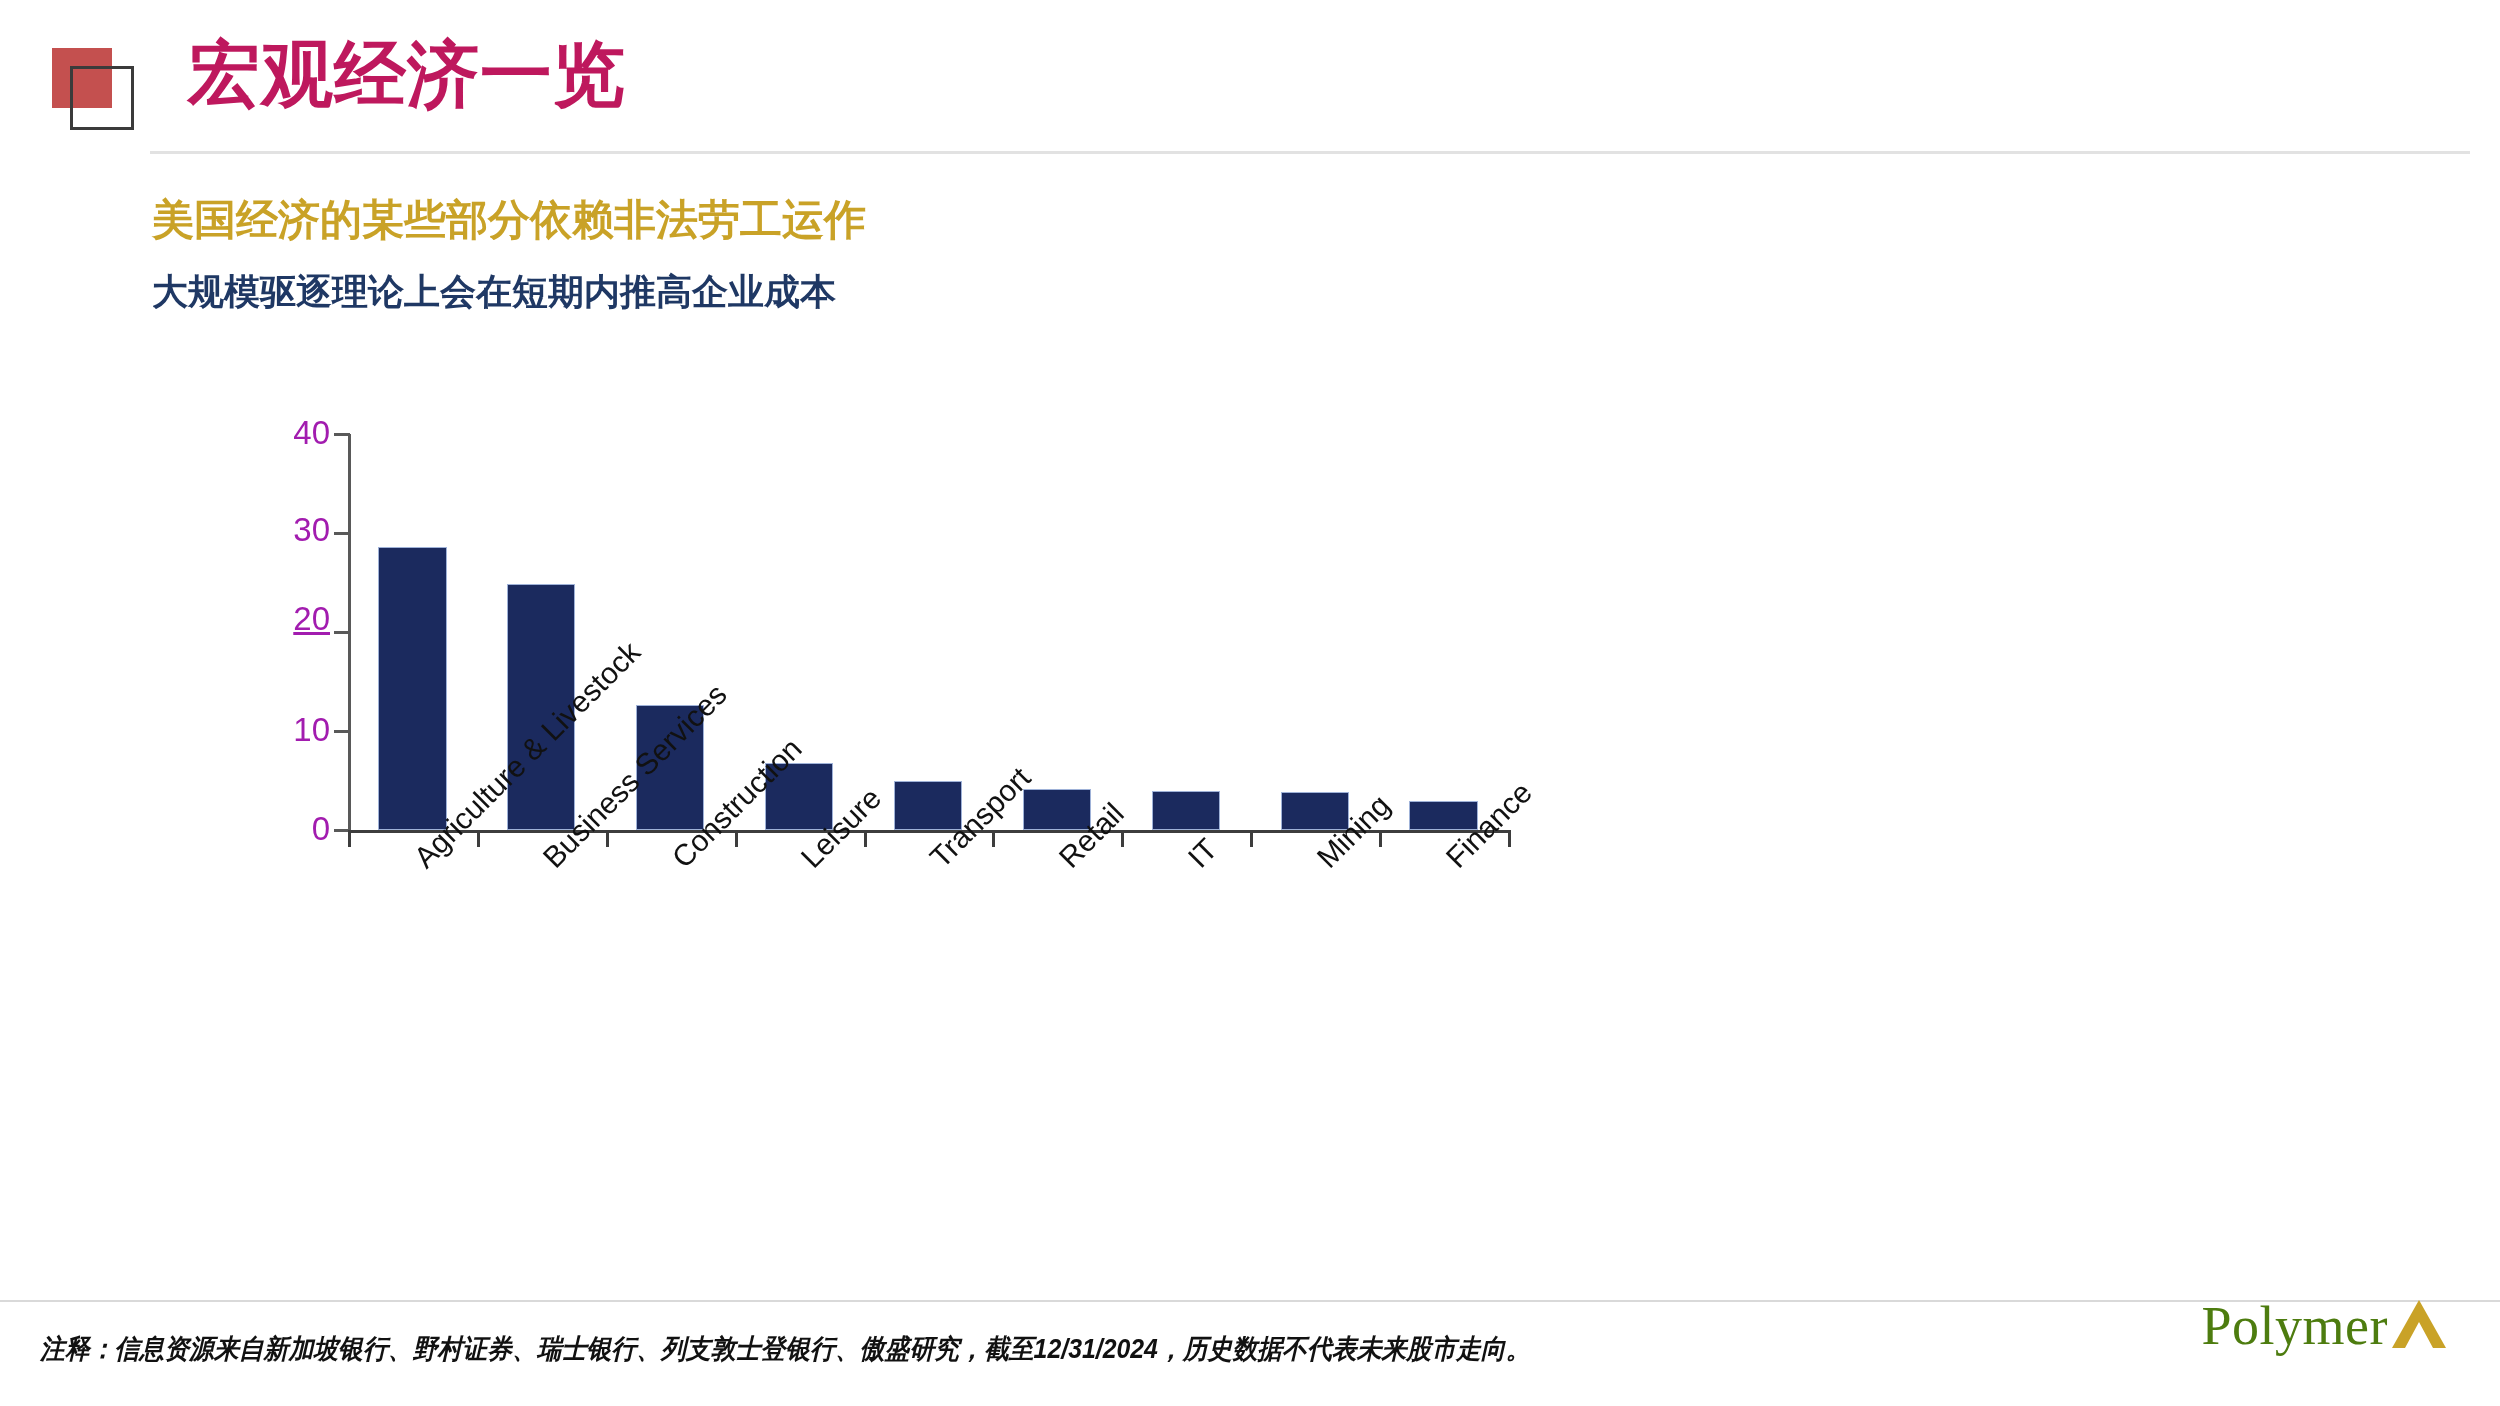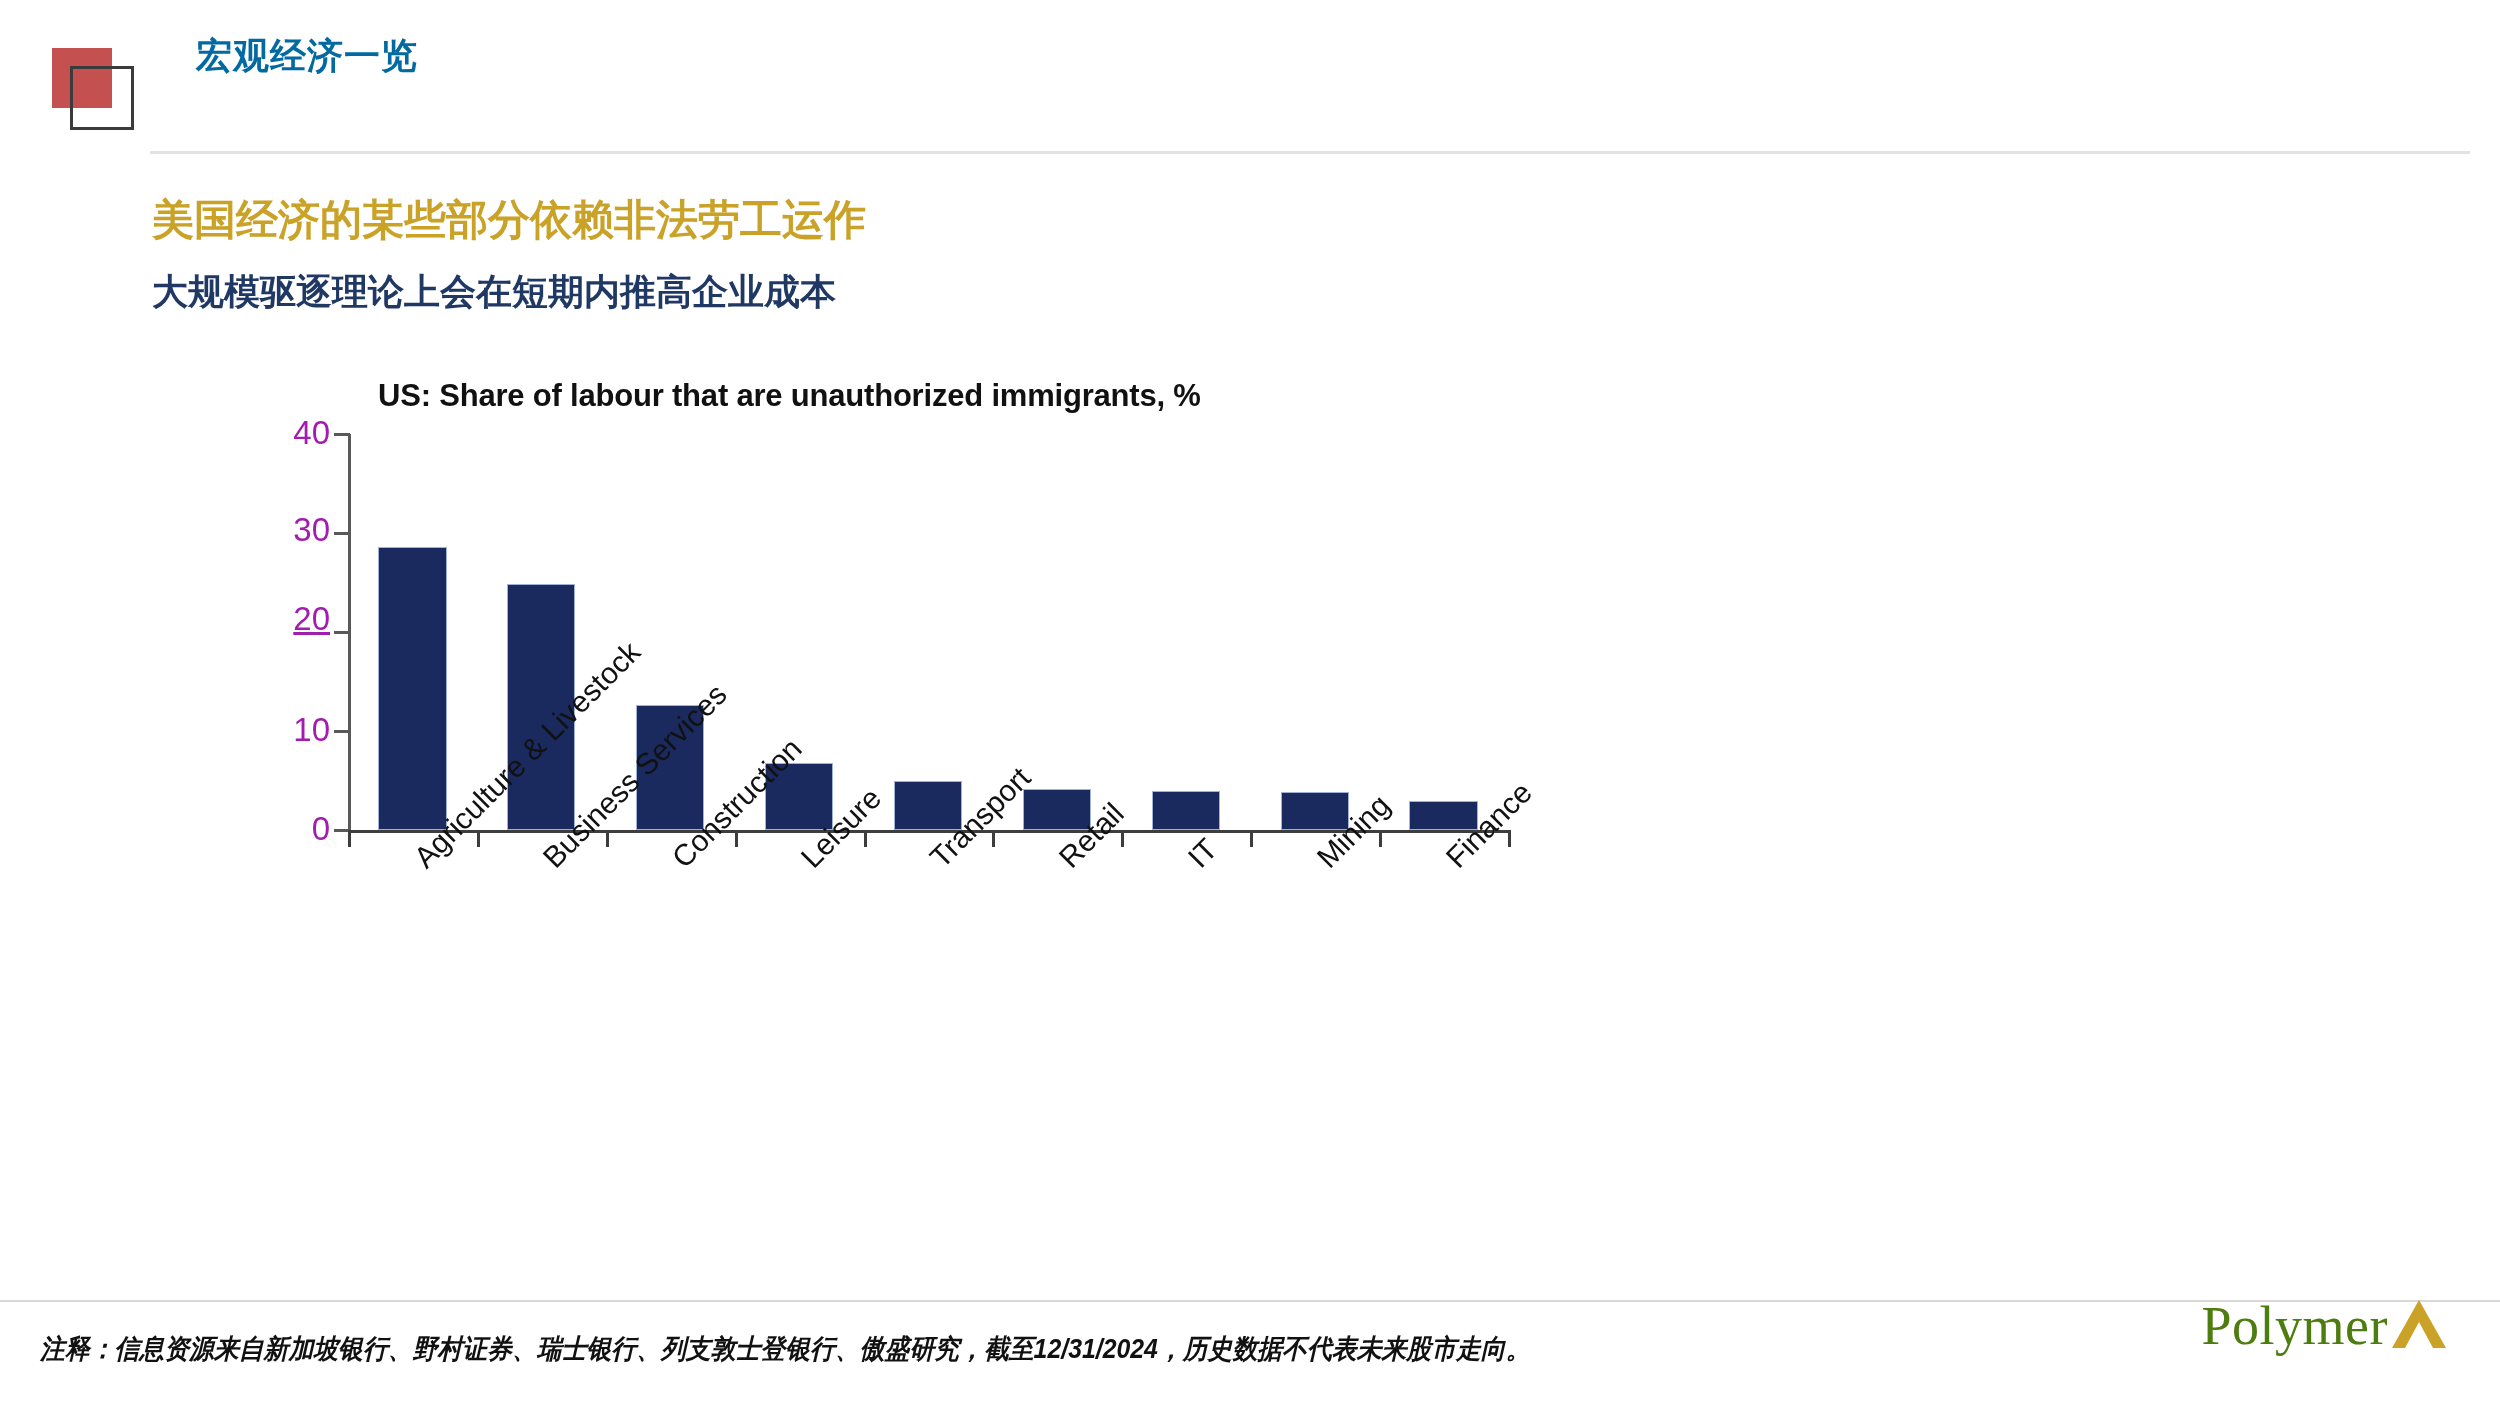--- a/index.html
+++ b/index.html
@@ -9,22 +9,22 @@
     font-family:"Liberation Sans","DejaVu Sans",sans-serif;
     position:relative;overflow:hidden;
   }
 
   
   #slide-header{position:absolute;left:0;top:0;width:2500px;height:152px;}
   #brand-mark{position:absolute;left:52px;top:48px;width:76px;height:76px;}
   #brand-mark .sq-fill{position:absolute;left:0;top:0;width:60px;height:60px;background:#c4504f;}
   #brand-mark .sq-outline{position:absolute;left:18px;top:18px;width:58px;height:58px;border:3px solid #3b3b3b;background:transparent;}
   #header-title{
-    position:absolute;left:196px;top:38px;
-    font-size:36px;font-weight:bold;color:#0369a1;
+    position:absolute;left:188px;top:38px;
+    font-size:72px;font-weight:bold;color:#be185d;
     letter-spacing:1px;line-height:1;white-space:nowrap;
   }
   #header-rule{position:absolute;left:150px;top:151px;width:2320px;height:3px;background:#e2e2e2;}
 
   
   #headline{
     position:absolute;left:152px;top:196px;
     font-size:42px;font-weight:bold;color:#c9a227;
     white-space:nowrap;line-height:1.15;
   }
@@ -90,21 +90,20 @@
     <div class="sq-outline"></div>
   </div>
   <div id="header-title">宏观经济一览</div>
   <div id="header-rule"></div>
 </div>
 
 <div id="headline">美国经济的某些部分依赖非法劳工运作</div>
 <div id="subheadline">大规模驱逐理论上会在短期内推高企业成本</div>
 
 <div id="chart-figure">
-  <div id="chart-title">US: Share of labour that are unauthorized immigrants, %</div>
 
   <div id="y-axis-line"></div>
   <div id="y-ticks">
       <div class="y-tick-mark" style="top: 451px;"></div>
       <div class="y-tick-label-wrap" style="top: 434px;">0</div>
       <div class="y-tick-mark" style="top: 352px;"></div>
       <div class="y-tick-label-wrap" style="top: 335px;">10</div>
       <div class="y-tick-mark" style="top: 253px;"></div>
       <div class="y-tick-label-wrap" style="top: 224px; text-decoration: underline;">20</div>
       <div class="y-tick-mark" style="top: 154px;"></div>

